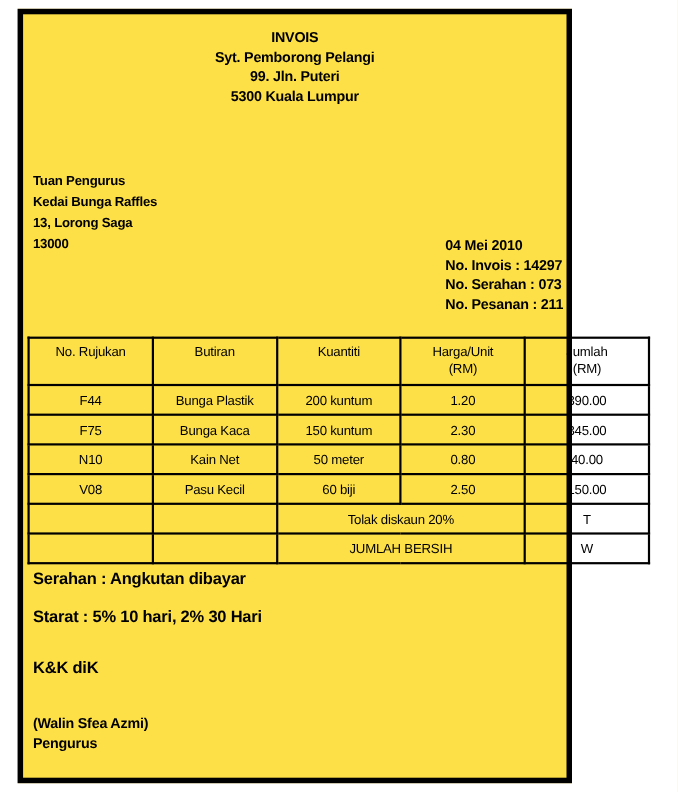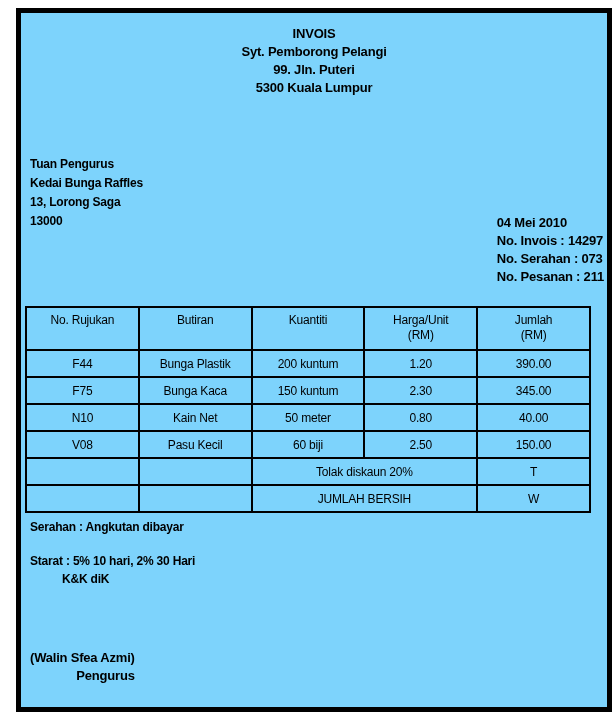--- a/index.html
+++ b/index.html
@@ -8,23 +8,23 @@
     background: #ffffff;
     font-family: "Liberation Sans", sans-serif;
     font-weight: 700;
     color: #000000;
     position: relative;
     letter-spacing: -0.2px;
   }
   .page {
     position: absolute;
     left: 16px; top: 8px;
-    width: 596px; height: 704px;
+    width: 504px; height: 704px;
     border: 5px solid #000000;
-    background: #7dd3fc;
+    background: #fde047;
   }
   .header-block {
     position: absolute;
     top: 12px; left: 0; right: 0;
     text-align: center;
     font-size: 13px;
     line-height: 18px;
   }
   .recipient-block {
     position: absolute;
@@ -61,32 +61,31 @@
     padding-top: 5px;
     line-height: 15px;
   }
   .invoice-table tbody td {
     height: 27px;
     vertical-align: middle;
   }
   .footer-line {
     position: absolute;
     left: 9px;
-    font-size: 12px;
+    font-size: 15px;
     line-height: 18px;
   }
   .footer-serahan { top: 505px; }
   .footer-syarat  { top: 539px; }
-  .footer-note    { top: 557px; margin-left: 32px; }
+  .footer-note    { top: 586px; }
   .signature-block {
     position: absolute;
     left: 9px; top: 636px;
     font-size: 13px;
     line-height: 18px;
-    text-align: right;
   }
 </style>
 </head>
 <body>
 
 <div class="page">
 
   <div class="header-block">
     <div>INVOIS</div>
     <div>Syt. Pemborong Pelangi</div>

